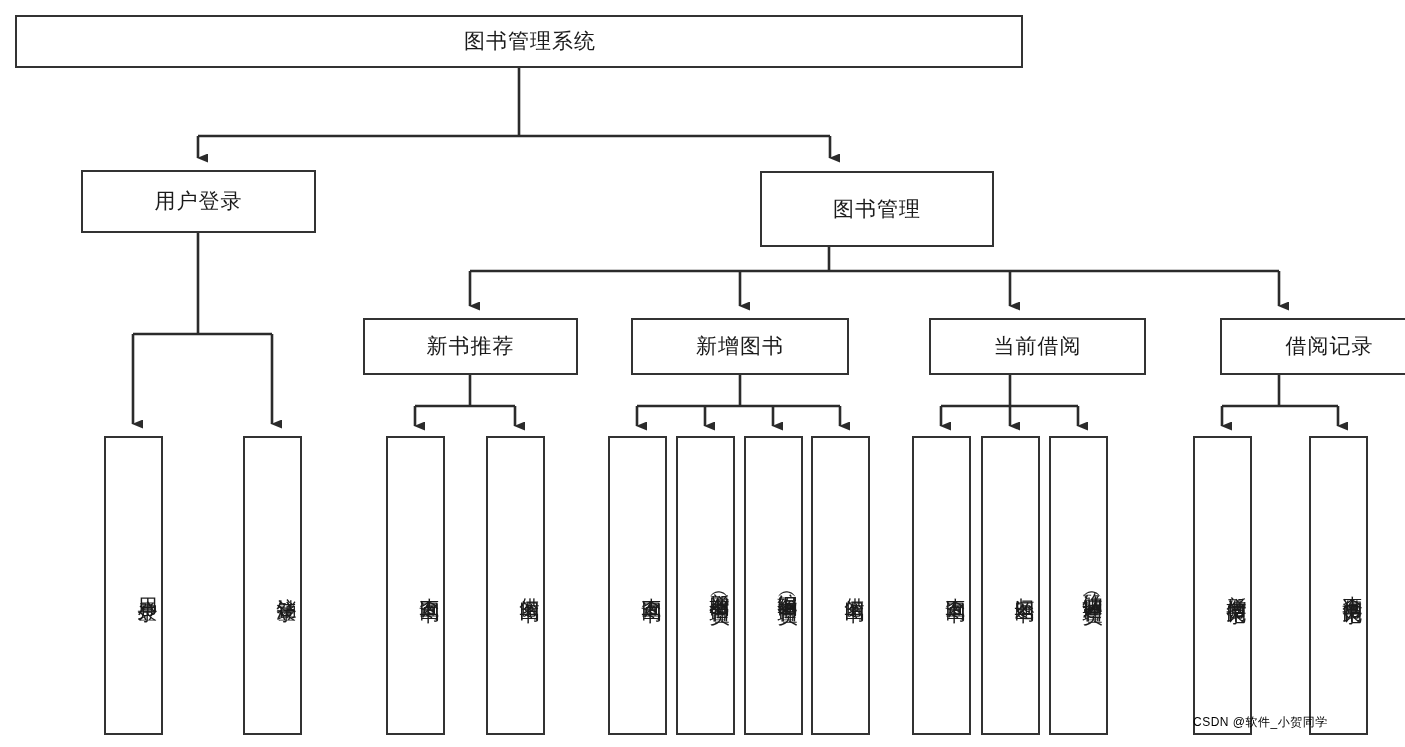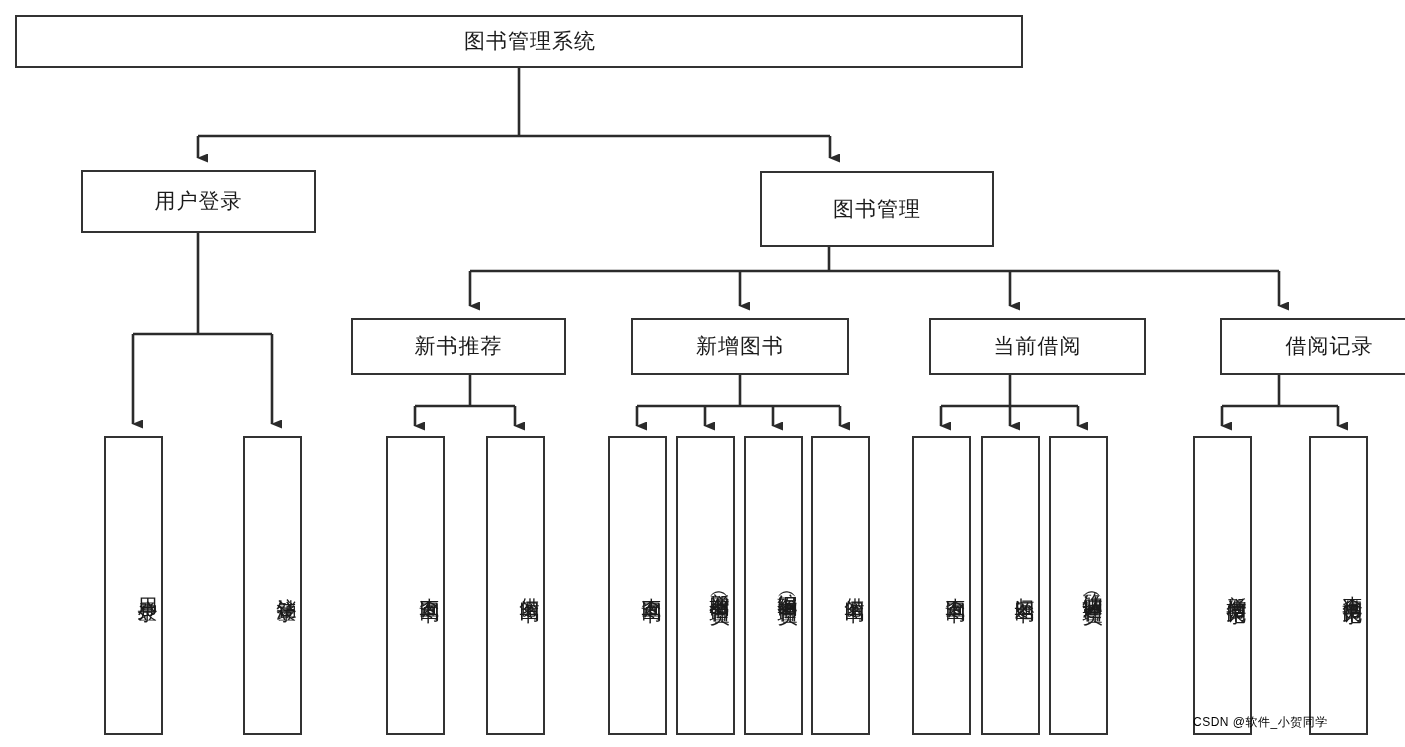--- a/index.html
+++ b/index.html
@@ -127,21 +127,21 @@
     <span class="node-label">图书管理系统</span>
   </div>
 
   <div class="node horizontal" style="left:81px; top:170px; width:235px; height:63px;">
     <span class="node-label">用户登录</span>
   </div>
   <div class="node horizontal" style="left:712px; top:171px; width:234px; height:76px;margin-left:48px;">
     <span class="node-label">图书管理</span>
   </div>
 
-  <div class="node horizontal" style="left:351px; top:318px; width:215px; height:57px;text-align:center;">
+  <div class="node horizontal" style="left:363px; top:318px; width:215px; height:57px;text-align:center;">
     <span class="node-label">新书推荐</span>
   </div>
   <div class="node horizontal" style="left:631px; top:318px; width:218px; height:57px;">
     <span class="node-label">新增图书</span>
   </div>
   <div class="node horizontal" style="left:902px; top:318px; width:217px; height:57px;margin-left:27px;">
     <span class="node-label">当前借阅</span>
   </div>
   <div class="node horizontal" style="left:1220px; top:318px; width:219px; height:57px;">
     <span class="node-label">借阅记录</span>

